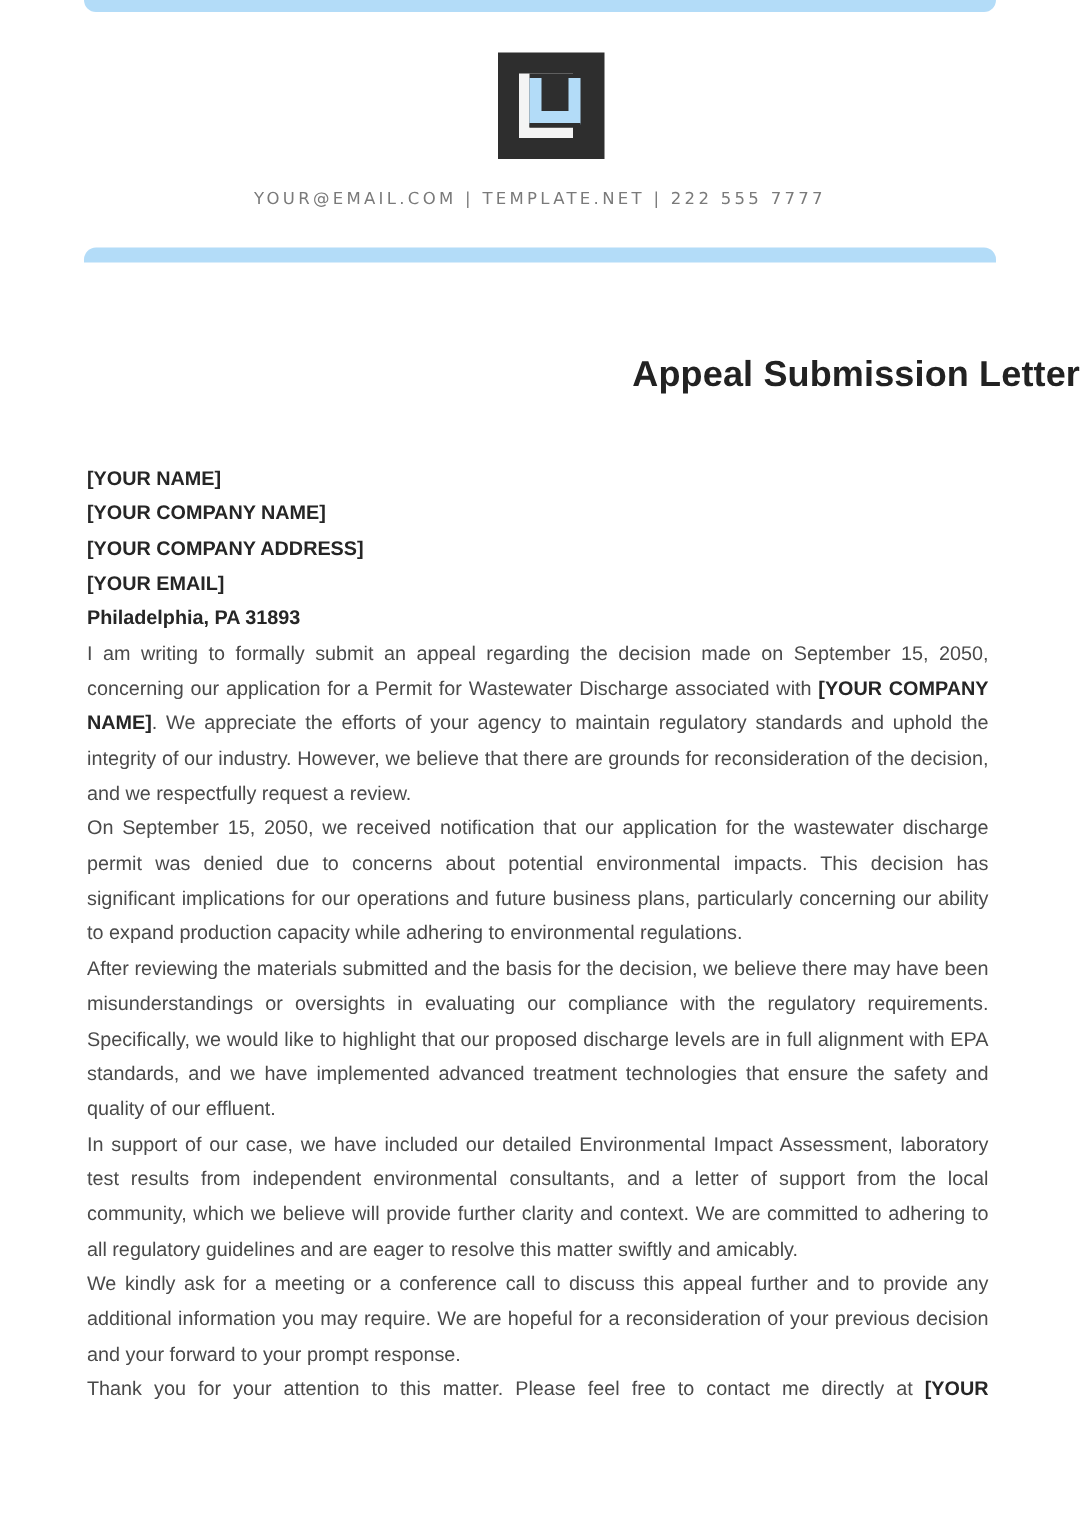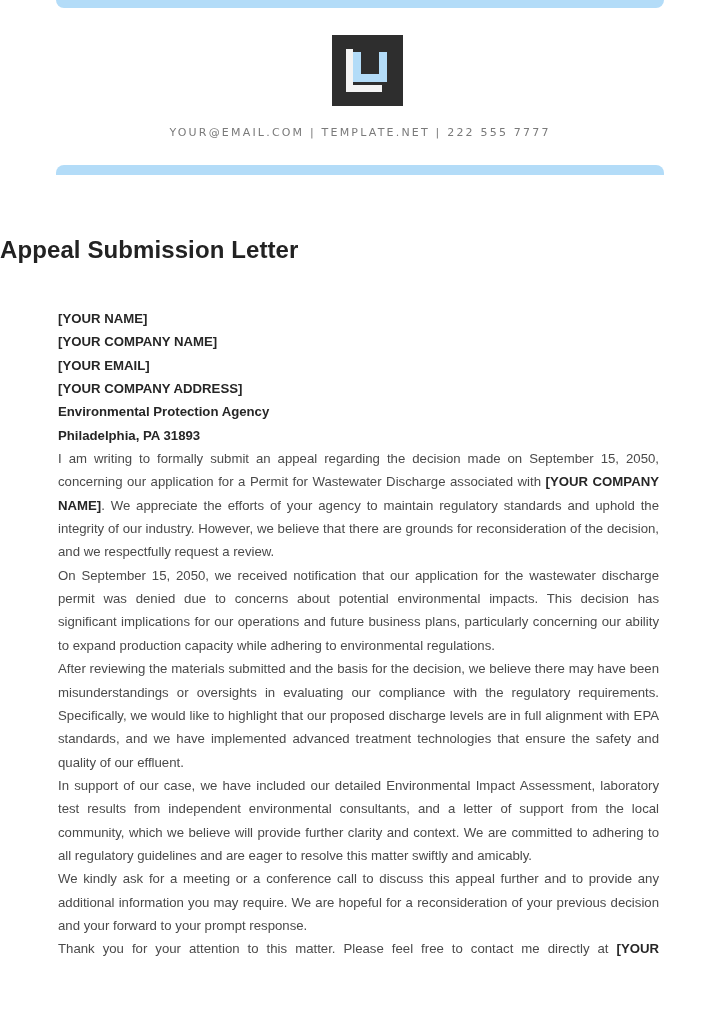--- a/index.html
+++ b/index.html
@@ -50,21 +50,21 @@
       font-size: 11px;
       letter-spacing: 2.2px;
       color: #7a7a7a;
       font-family: "DejaVu Sans", sans-serif;
     }
     .title {
       position: absolute;
       top: 236px;
       left: 0;
       width: 720px;
-      text-align: left;
+      text-align: right;
       font-size: 24px;
       font-weight: bold;
       color: #222222;
       letter-spacing: 0.1px;
     }
     .content {
       position: absolute;
       top: 279px;
       left: 58px;
       width: 601px;
@@ -105,23 +105,22 @@
 
 <div class="contact-line">YOUR@EMAIL.COM | TEMPLATE.NET | 222 555 7777</div>
 
 <div class="bar bar-bottom"></div>
 
 <h1 class="title" style="margin:0;">Appeal Submission Letter</h1>
 
 <div class="content">
   <p class="bold">[YOUR NAME]</p>
   <p class="bold">[YOUR COMPANY NAME]</p>
+  <p class="bold">[YOUR COMPANY ADDRESS]</p>
   <p class="bold">[YOUR EMAIL]</p>
-  <p class="bold">[YOUR COMPANY ADDRESS]</p>
-  <p class="bold">Environmental Protection Agency</p>
   <p class="bold">Philadelphia, PA 31893</p>
 
   <p class="justify"><span>I am writing to formally submit an appeal regarding the decision made on September 15, 2050, concerning our application for a Permit for Wastewater Discharge associated with </span><span class="ph">[YOUR COMPANY NAME]</span><span>. We appreciate the efforts of your agency to maintain regulatory standards and uphold the integrity of our industry. However, we believe that there are grounds for reconsideration of the decision, and we respectfully request a review.</span></p>
 
   <p class="justify">On September 15, 2050, we received notification that our application for the wastewater discharge permit was denied due to concerns about potential environmental impacts. This decision has significant implications for our operations and future business plans, particularly concerning our ability to expand production capacity while adhering to environmental regulations.</p>
 
   <p class="justify">After reviewing the materials submitted and the basis for the decision, we believe there may have been misunderstandings or oversights in evaluating our compliance with the regulatory requirements. Specifically, we would like to highlight that our proposed discharge levels are in full alignment with EPA standards, and we have implemented advanced treatment technologies that ensure the safety and quality of our effluent.</p>
 
   <p class="justify">In support of our case, we have included our detailed Environmental Impact Assessment, laboratory test results from independent environmental consultants, and a letter of support from the local community, which we believe will provide further clarity and context. We are committed to adhering to all regulatory guidelines and are eager to resolve this matter swiftly and amicably.</p>
 

